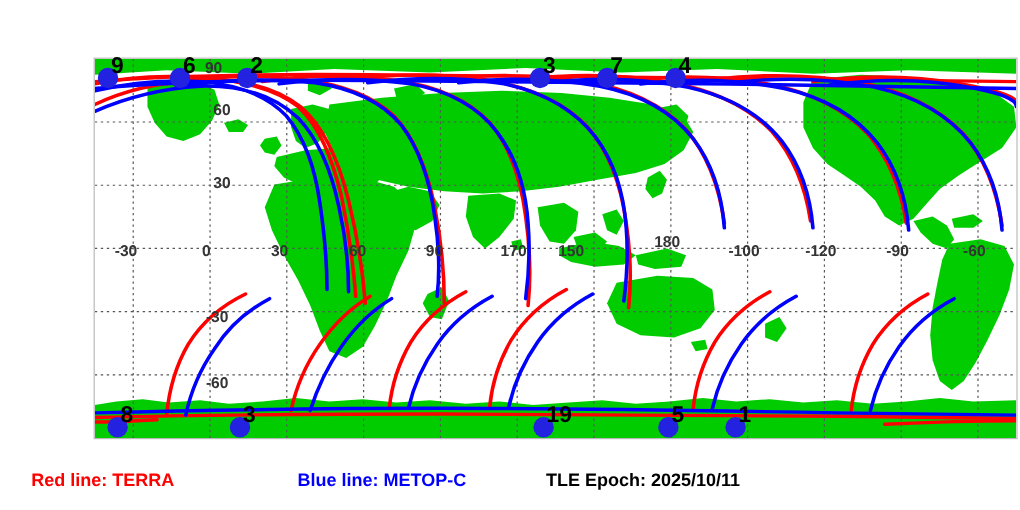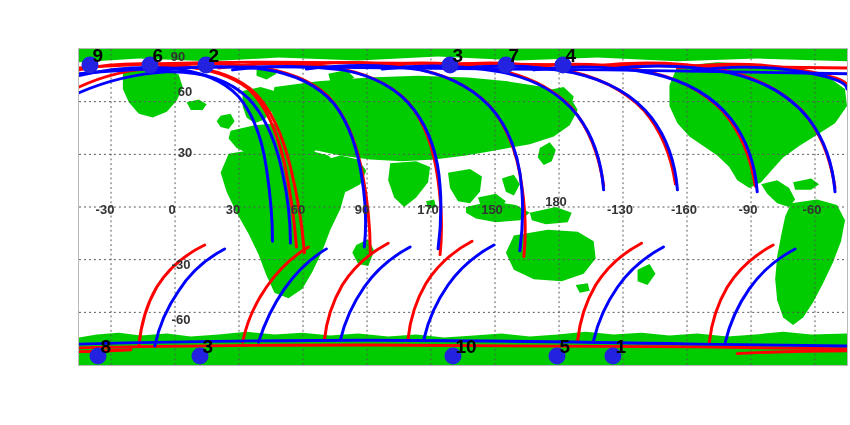--- a/index.html
+++ b/index.html
@@ -301,24 +301,24 @@
       <span class="axis-label" style="left:102px; top:215px;">-30</span>
       <span class="axis-label" style="left:102px; top:270px;">-60</span>
       <span class="axis-label" style="left:102px; top:324px;">-90</span>
 
       <span class="axis-label" style="left:26px;  top:160px;">-30</span>
       <span class="axis-label" style="left:93px;  top:160px;">0</span>
       <span class="axis-label" style="left:154px; top:160px;">30</span>
       <span class="axis-label" style="left:219px; top:160px;">60</span>
       <span class="axis-label" style="left:283px; top:160px;">90</span>
       <span class="axis-label" style="left:349px; top:160px;">170</span>
-      <span class="axis-label" style="left:413px; top:160px;">150</span>
+      <span class="axis-label" style="left:397px; top:160px;">150</span>
       <span class="axis-label" style="left:477px; top:152px;">180</span>
-      <span class="axis-label" style="left:541px; top:160px;">-130</span>
-      <span class="axis-label" style="left:605px; top:160px;">-160</span>
+      <span class="axis-label" style="left:541px; top:160px;">-100</span>
+      <span class="axis-label" style="left:605px; top:160px;">-120</span>
       <span class="axis-label" style="left:669px; top:160px;">-90</span>
       <span class="axis-label" style="left:733px; top:160px;">-60</span>
     </div>
   </div>
 
   <div id="markers">
     <div class="sat-marker" style="left:90px;  top:65px;">
       <span class="sat-dot"></span>
       <span class="sat-num">9</span>
     </div>
@@ -345,26 +345,31 @@
     <div class="sat-marker" style="left:98px;  top:356px;">
       <span class="sat-dot"></span>
       <span class="sat-num">8</span>
     </div>
     <div class="sat-marker" style="left:200px; top:356px;">
       <span class="sat-dot"></span>
       <span class="sat-num">3</span>
     </div>
     <div class="sat-marker" style="left:453px; top:356px;">
       <span class="sat-dot"></span>
-      <span class="sat-num">10</span>
+      <span class="sat-num">19</span>
     </div>
     <div class="sat-marker" style="left:557px; top:356px;">
       <span class="sat-dot"></span>
       <span class="sat-num">5</span>
     </div>
     <div class="sat-marker" style="left:613px; top:356px;">
       <span class="sat-dot"></span>
       <span class="sat-num">1</span>
     </div>
   </div>
 
+  <div id="legend">
+    <span class="legend-entry" id="legend-terra">Red line: TERRA</span>
+    <span class="legend-entry" id="legend-metopc">Blue line: METOP-C</span>
+    <span class="legend-entry" id="legend-epoch">TLE Epoch: 2025/10/11</span>
+  </div>
 
 </div>
 
 </body></html>

